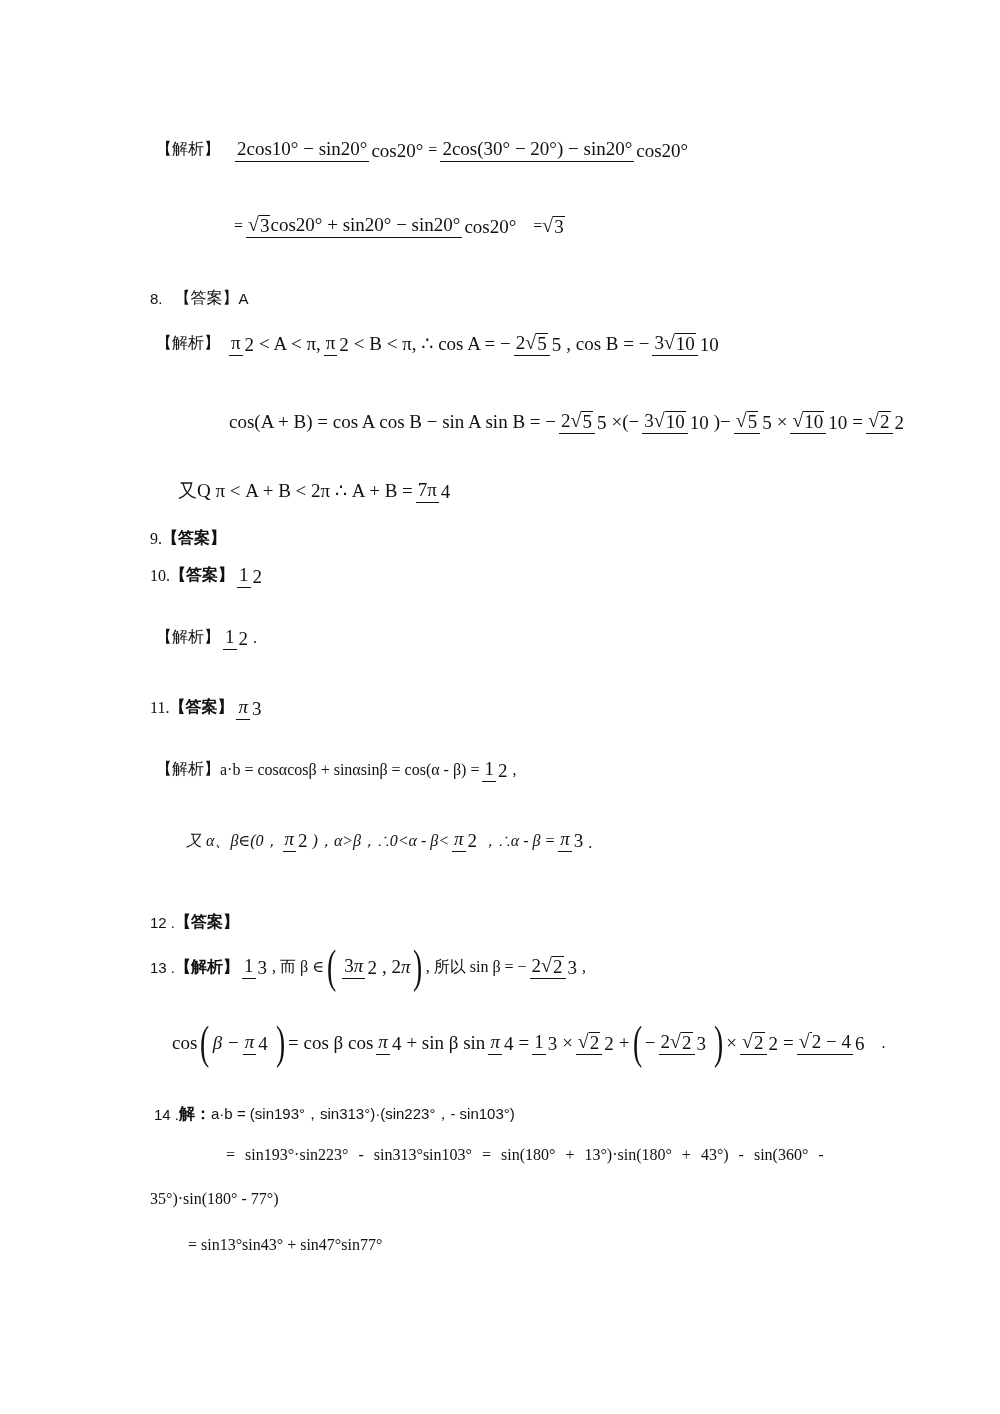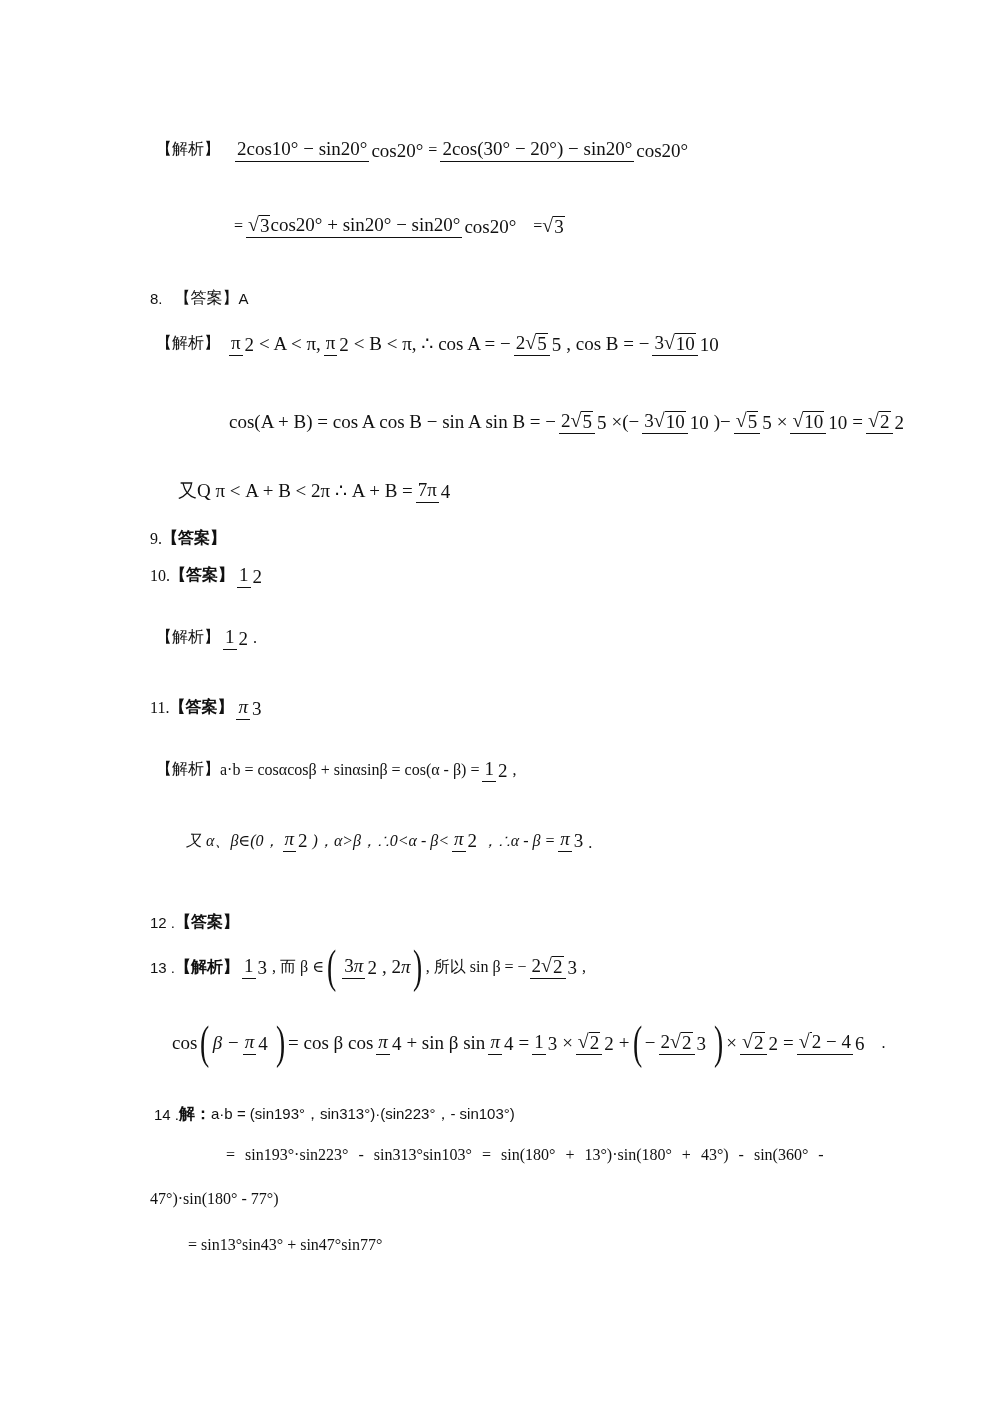--- a/index.html
+++ b/index.html
@@ -300,17 +300,17 @@
 
 <div class="line" style="left:154px; top:1104px;">
   <span class="sans">14 .</span>
   <span class="cjk b">解：</span>
   <span class="sans">a·b = (sin193°，sin313°)·(sin223°，- sin103°)</span>
 </div>
 <div class="line" style="left:188px; top:1146px; word-spacing:6px;margin-left:38px;">
   <span class="ms">= sin193°·sin223° - sin313°sin103° = sin(180° + 13°)·sin(180° + 43°) - sin(360° -</span>
 </div>
 <div class="line" style="left:150px; top:1190px;">
-  <span class="ms">47°)·sin(180° - 77°)</span>
+  <span class="ms">35°)·sin(180° - 77°)</span>
 </div>
 <div class="line" style="left:188px; top:1236px;">
   <span class="ms">= sin13°sin43° + sin47°sin77°</span>
 </div>
 
 </body></html>

